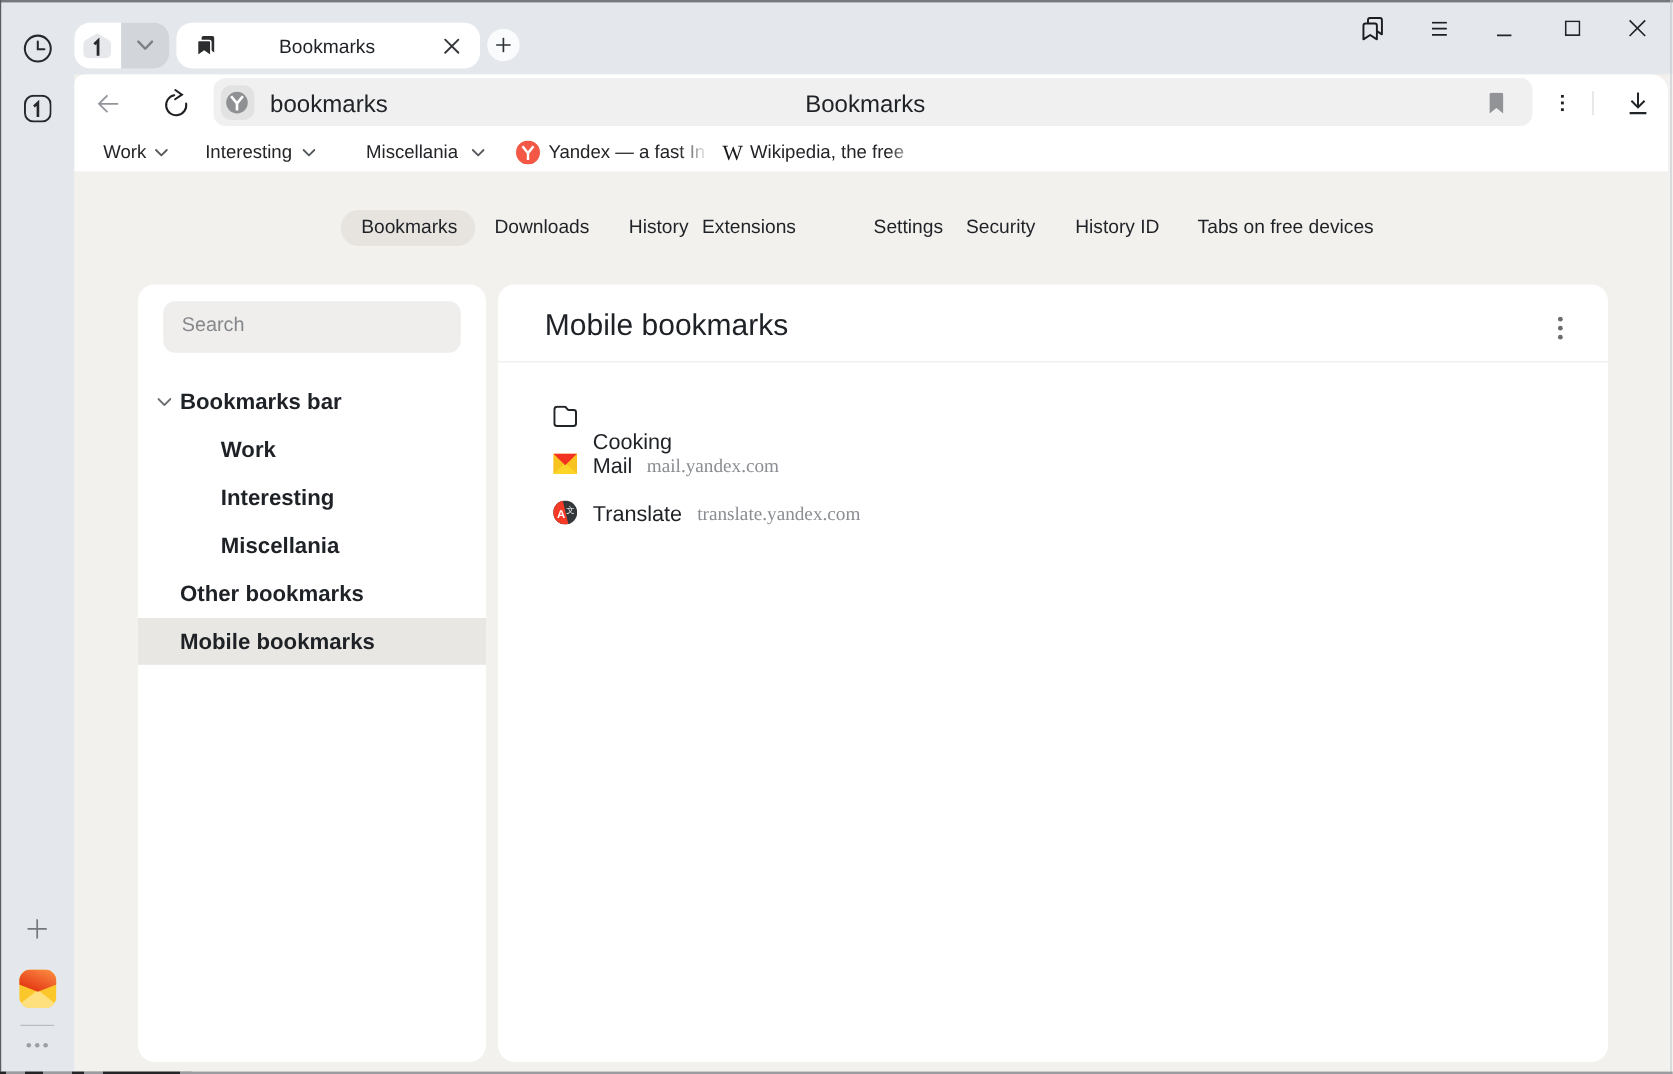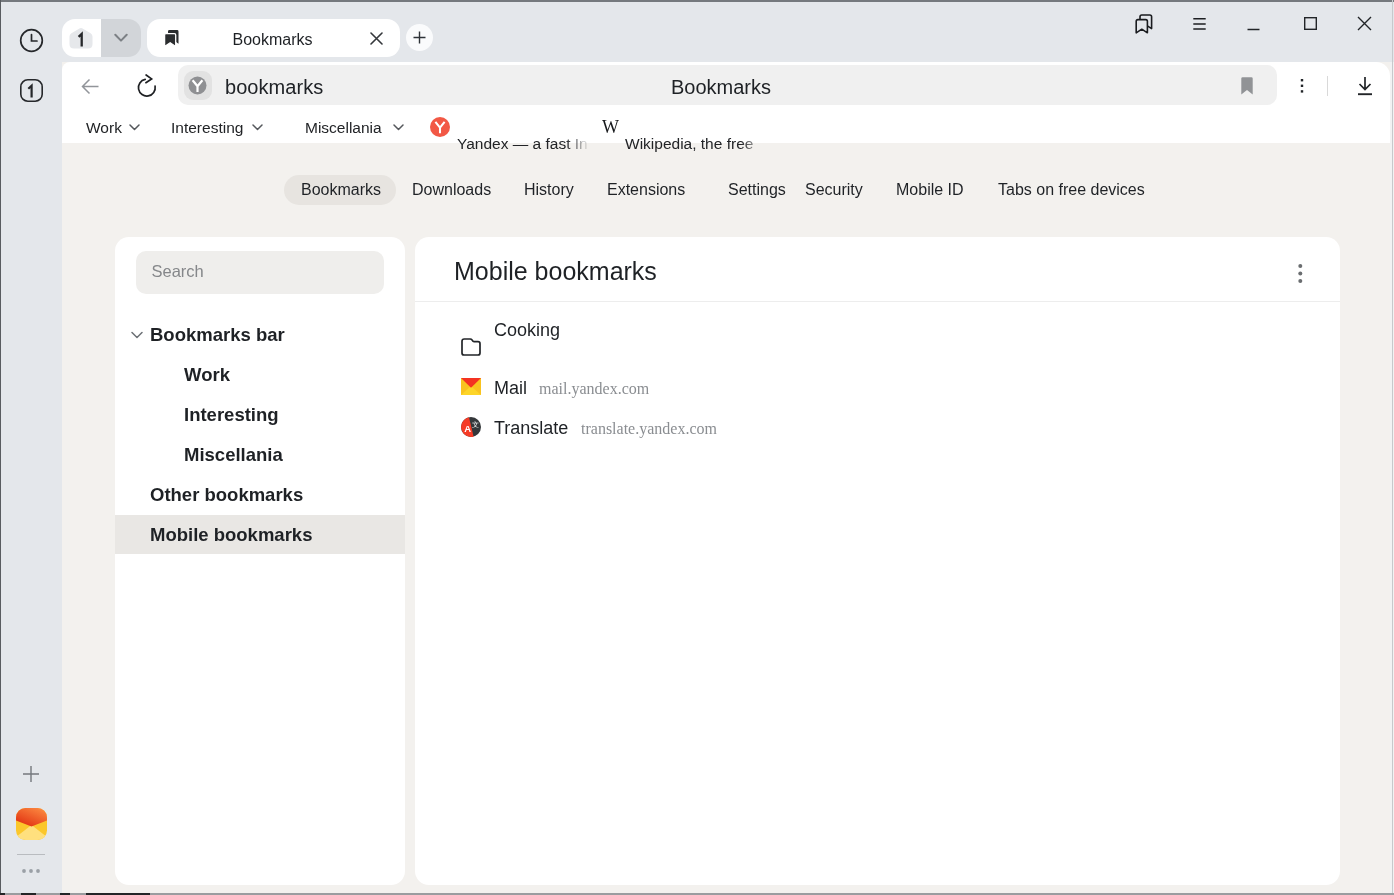--- a/index.html
+++ b/index.html
@@ -33,21 +33,21 @@
   svg.i { position:absolute; display:block; }
 
   
   #field { left:178px; top:65px; width:1099px; height:40px; background:#f0f0f0; border-radius:10px; }
   #favchip { left:184px; top:71px; width:28px; height:29px; background:#e2e2e2; border-radius:9px; }
   #url { left:225px; top:76px; font-size:20px; letter-spacing:0.05px; color:#202327; }
   #pagetitle { left:571px; top:76px; width:300px; text-align:center; font-size:20px; color:#1e2125; }
 
   
   .bm { top:119px; font-size:15.5px; color:#222427; }
-  .fade { -webkit-mask-image:linear-gradient(90deg,#000 calc(100% - 24px),rgba(0,0,0,0.25) calc(100% - 6px),transparent 100%); mask-image:linear-gradient(90deg,#000 calc(100% - 24px),rgba(0,0,0,0.25) calc(100% - 6px),transparent 100%);margin-top:16px; }
+  .fade { -webkit-mask-image:linear-gradient(90deg,#000 calc(100% - 24px),rgba(0,0,0,0.25) calc(100% - 6px),transparent 100%); mask-image:linear-gradient(90deg,#000 calc(100% - 24px),rgba(0,0,0,0.25) calc(100% - 6px),transparent 100%); }
 
   
   .nav { top:180.5px; font-size:16px; color:#1f2226; }
   #navpill { left:284px; top:175px; width:112px; height:30px; background:#e7e4e0; border-radius:15px; }
 
   
   #card-l { left:115px; top:237px; width:290px; height:648px; background:#fff; border-radius:14px; }
   #card-r { left:415px; top:237px; width:925px; height:648px; background:#fff; border-radius:14px; }
 
   #search { left:136px; top:251px; width:248px; height:43px; background:#efeeec; border-radius:10px;padding-left:32px; }
@@ -197,24 +197,24 @@
     <path d="M10 16.3 L10 10.6 L5.4 4.8 M10 10.6 L14.6 4.8" fill="none" stroke="#fff" stroke-width="2.05"></path>
   </svg>
   <div class="abs bm fade" style="left:457px;width:133px">Yandex — a fast In</div>
   <div class="abs" style="left:602px;top:117px;font-family:'Liberation Serif',serif;font-size:18px;color:#16181b">W</div>
   <div class="abs bm fade" style="left:625px;width:140px">Wikipedia, the free</div>
 
   <div class="abs" id="navpill"></div>
   <div class="abs nav" style="left:301px">Bookmarks</div>
   <div class="abs nav" style="left:412px">Downloads</div>
   <div class="abs nav" style="left:524px">History</div>
-  <div class="abs nav" style="left:607px">Extensions</div>
+  <div class="abs nav" style="left:585px">Extensions</div>
   <div class="abs nav" style="left:728px">Settings</div>
   <div class="abs nav" style="left:805px">Security</div>
-  <div class="abs nav" style="left:896px">Mobile ID</div>
+  <div class="abs nav" style="left:896px">History ID</div>
   <div class="abs nav" style="left:998px">Tabs on free devices</div>
 
   <div class="abs" id="card-l"></div>
   <div class="abs" id="card-r"></div>
   <div class="abs" id="search">
     <span>Search</span>
   </div>
 
   <svg class="i" style="left:131px;top:331px" width="12" height="8" viewBox="0 0 12 8">
     <path d="M1 1.5 L6 6.5 L11 1.5" fill="none" stroke="#6d7176" stroke-width="1.5" stroke-linecap="round" stroke-linejoin="round"></path>
@@ -231,21 +231,21 @@
   <svg class="i" style="left:1298px;top:264px" width="5" height="20" viewBox="0 0 5 20">
     <circle cx="2.3" cy="2" r="2" fill="#6a6d70"></circle>
     <circle cx="2.3" cy="9.5" r="2" fill="#6a6d70"></circle>
     <circle cx="2.3" cy="17" r="2" fill="#6a6d70"></circle>
   </svg>
   <div class="abs" id="rdivider"></div>
 
   <svg class="i" style="left:461px;top:338px" width="20" height="19" viewBox="0 0 20 19">
     <path d="M1 3.3 Q1 1 3.3 1 L9.3 1 Q10.3 1 10.9 1.8 L12 3.2 Q12.4 3.7 13.2 3.7 L17 3.7 Q19 3.7 19 5.7 L19 15 Q19 17 17 17 L3 17 Q1 17 1 15 Z" fill="none" stroke="#222528" stroke-width="1.7"></path>
   </svg>
-  <div class="abs item-name" style="left:494px;top:320px">Cooking</div>
+  <div class="abs item-name" style="left:494px;top:358px">Cooking</div>
 
   <svg class="i" style="left:461px;top:378px" width="20" height="17" viewBox="0 0 20 17">
     <rect x="0" y="0" width="20" height="17" fill="#f9c31f"></rect>
     <path d="M0 17 L10 8 L20 17 Z" fill="#fdd529"></path>
     <path d="M0 0 H20 L10 9.8 Z" fill="#f43222"></path>
   </svg>
   <div class="abs item-name" style="left:494px;top:378px">Mail</div>
   <div class="abs item-url" style="left:539px;top:380px">mail.yandex.com</div>
 
   <svg class="i" style="left:461px;top:417px" width="20" height="20" viewBox="0 0 20 20">

